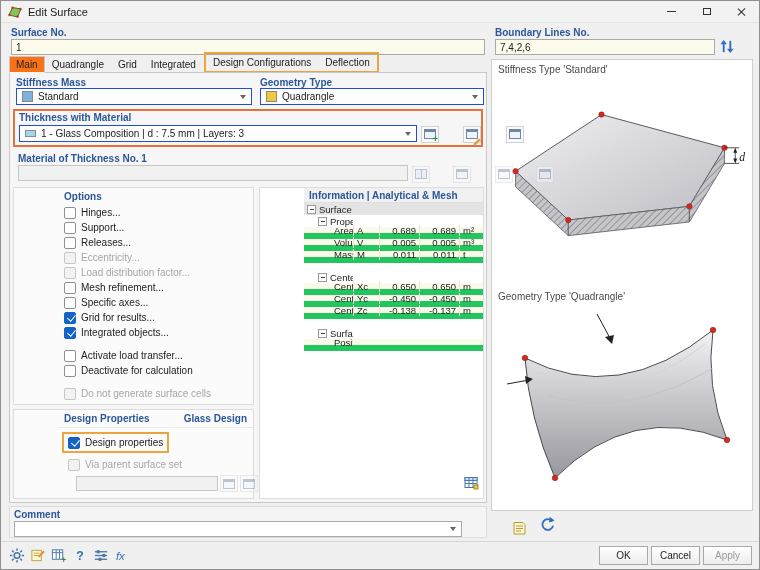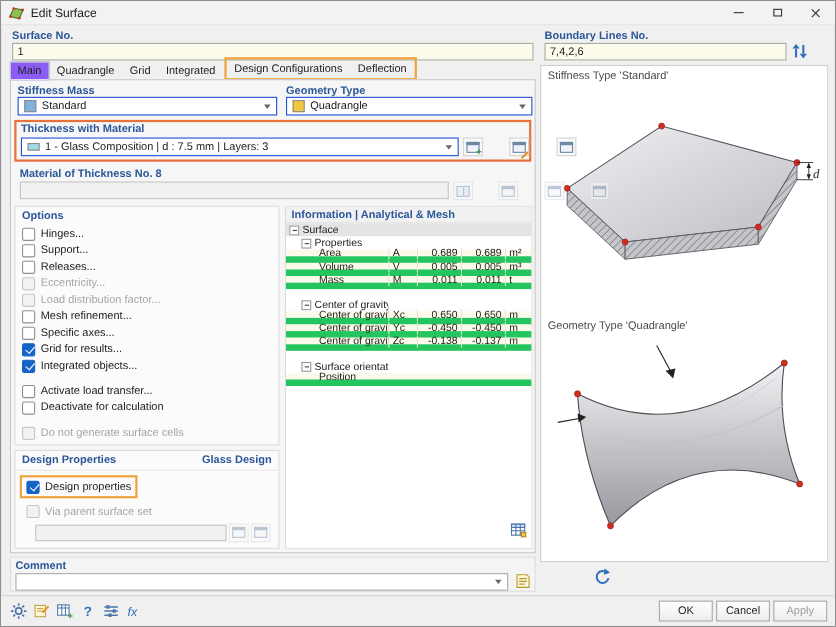--- a/index.html
+++ b/index.html
@@ -26,21 +26,21 @@
   .slabel { font-size:10px; font-weight:bold; color:#2b579a; white-space:nowrap; }
   .cap { font-size:10px; color:#4a4a4a; }
 
   .inp { font-family:inherit; font-size:10px; border:1px solid #a9a9a9; background:#fdfcec;
          height:16px; padding:1px 4px; color:#222; }
   .inp:disabled, .inp.dis-inp { background:#f1f1f1; border-color:#c6c6c6; }
 
   
   .tabs { position:absolute; left:8px; top:33px; height:17px; display:flex; align-items:flex-end; font-size:10px; }
   .tab { padding:2px 6px 2px; color:#222; border:1px solid transparent; }
-  .tab.active { background:#8b5cf6; border-color:#c8c8c8; border-bottom-color:#f6f6f6; position:relative; z-index:3; }
+  .tab.active { background:#f97316; border-color:#c8c8c8; border-bottom-color:#f6f6f6; position:relative; z-index:3; }
   .tab-anno { display:flex; border:2px solid #eda43c; margin-left:1px; background:transparent; }
 
   .tabpage { position:absolute; left:8px; top:49px; width:478px; height:431px;
              background:#f6f6f6; border:1px solid #c8c8c8; z-index:1; }
 
   
   .dd { position:absolute; display:flex; align-items:center; gap:5px; background:#fff;
         border:1px solid #1d4ed8; height:17px; padding:0 5px; font-size:10px; color:#222; }
   .caret { margin-left:auto; width:0; height:0; border-left:3.5px solid transparent;
            border-right:3.5px solid transparent; border-top:4px solid #666; }
@@ -57,21 +57,21 @@
           display:inline-flex; align-items:center; justify-content:center; position:relative; flex:none; }
   .win-ico { position:relative; width:12px; height:10px; border:1px solid #6f87a6; background:#eef3fa; }
   .win-ico::before { content:""; position:absolute; left:-1px; top:-1px; right:-1px; height:3px; background:#6f87a6; }
   .mark-plus { position:absolute; right:0px; bottom:-2px; font-size:9px; font-weight:bold; color:#2f8f2f; line-height:1; }
   .mark-pencil { position:absolute; right:-1px; bottom:-1px; width:8px; height:2px; background:#e8902a; transform:rotate(-45deg); }
   .book-ico { width:12px; height:10px; border:1px solid #6f87a6; background:#dce8f5; position:relative; }
   .book-ico::before { content:""; position:absolute; left:5px; top:0; bottom:0; width:1px; background:#6f87a6; }
   .dis { opacity:.45; }
 
   
-  .panel { position:absolute; background:#fbfbfb; border:1px solid #dcdcdc; }
+  .panel { position:absolute; background:#fbfbfb; border:1px solid #dcdcdc;padding-left:44px; }
 
   
   .opt { display:flex; align-items:center; gap:5px; height:15px; padding-left:6px; font-size:10px; color:#222; }
   .cb { width:12px; height:12px; border:1px solid #8f8f8f; background:#fff; border-radius:2px; flex:none; position:relative; }
   .opt.checked .cb { background:#1464c8; border-color:#1464c8; }
   .opt.checked .cb::after { content:""; position:absolute; left:3.5px; top:0.5px; width:3.5px; height:7px;
                             border:solid #fff; border-width:0 1.8px 1.8px 0; transform:rotate(40deg); }
   .opt.disabled .cb { background:#f2f2f2; border-color:#c6c6c6; }
   .opt.disabled .olbl { color:#a6a6a6; }
   .gap8 { margin-top:8px; }
@@ -197,21 +197,21 @@
         </div>
         <div class="ibtn abs" style="left:426px;top:14px;">
           <span class="win-ico"></span>
             <span class="mark-pencil"></span>
         </div>
         <div class="ibtn abs" style="left:446px;top:14px;">
           <span class="win-ico"></span>
         </div>
       </div>
 
-      <span class="slabel abs" style="left:8px;top:80px;">Material of Thickness No. 8</span>
+      <span class="slabel abs" style="left:8px;top:80px;">Material of Thickness No. 1</span>
       <input class="inp abs dis-inp" style="left: 8px; top: 92px; width: 390px;" disabled="" value="">
       <div class="ibtn abs dis" style="left:402px;top:92px;">
           <span class="book-ico"></span>
         </div>
       <div class="ibtn abs dis" style="left:421px;top:92px;">
           <span class="win-ico"></span>
         </div>
       <div class="ibtn abs dis" style="left:440px;top:92px;">
           <span class="win-ico"></span>
         </div>

